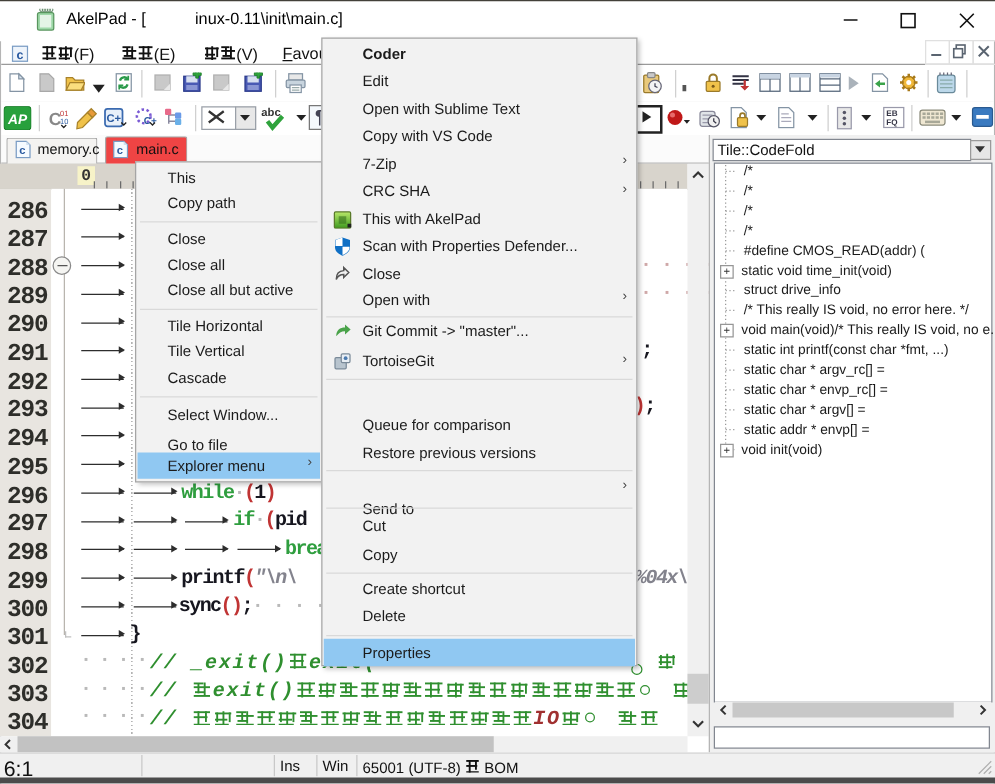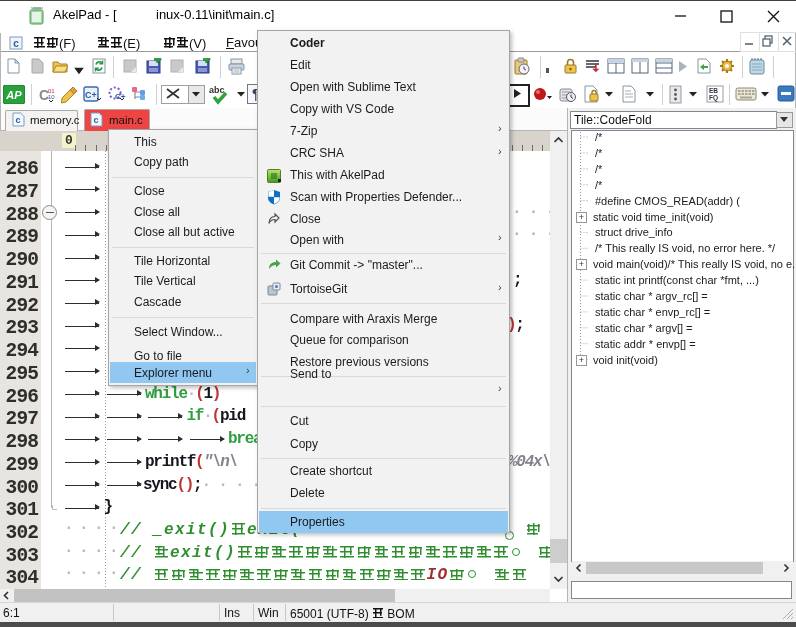--- a/index.html
+++ b/index.html
@@ -544,21 +544,21 @@
       <path d="M8.5 3.5 L5 7 L8.5 10.5" stroke="#333" stroke-width="1.6" fill="none"></path>
     </svg>
   <svg class="abs" style="left:779px;top:561px" width="14" height="14">
       <path d="M5.5 3.5 L9 7 L5.5 10.5" stroke="#333" stroke-width="1.6" fill="none"></path>
     </svg>
   <div class="thumb" style="left:586px;top:562px;width:177px;height:12px;background:#c8c8c8"></div>
 
   <div class="abs" style="left:571px;top:581px;width:219px;height:16px;background:#fff;border:1px solid #828790"></div>
 
   <div class="abs" id="status"></div>
-  <div class="abs" style="left:3px;top:606px;font-size:12px;color:#111">6:1</div>
+  <div class="abs" style="left:3px;top:606px;font-size:17px;color:#111">6:1</div>
   <div class="sdiv" style="left:113px;top:604px"></div>
   <div class="sdiv" style="left:219px;top:604px"></div>
   <div class="abs" style="left:224px;top:606px;font-size:12px;color:#111">Ins</div>
   <div class="sdiv" style="left:253px;top:604px"></div>
   <div class="abs" style="left:258px;top:606px;font-size:12px;color:#111">Win</div>
   <div class="sdiv" style="left:285px;top:604px"></div>
   <div class="abs" style="left:290px;top:606px;font-size:12px;color:#111">65001 (UTF-8) <span class="hz" style="width:12px;height:12px;top:1px"></span> BOM</div>
   <svg class="abs" style="left:782px;top:608px" width="12" height="12">
       <path d="M11 1 L1 11 M11 5 L5 11 M11 9 L9 11" stroke="#b0b0b0" stroke-width="1"></path>
     </svg>
@@ -594,25 +594,24 @@
       <div class="mi" style="left:32px;top:92.5px">7-Zip</div>
       <div class="mi" style="left:32px;top:115px">CRC SHA</div>
       <div class="mi" style="left:32px;top:137px">This with AkelPad</div>
       <div class="mi" style="left:32px;top:158.5px">Scan with Properties Defender...</div>
       <div class="mi" style="left:32px;top:180.5px">Close</div>
       <div class="mi" style="left:32px;top:201.5px">Open with</div>
       <div class="msep" style="left:3px;top:221.5px;width:245px"></div>
       <div class="mi" style="left:32px;top:226.5px">Git Commit -&gt; "master"...</div>
       <div class="mi" style="left:32px;top:251px">TortoiseGit</div>
       <div class="msep" style="left:3px;top:272px;width:245px"></div>
-      <div class="mi" style="left:32px;top:280.5px">Compare with Araxis Merge</div>
       <div class="mi" style="left:32px;top:302px">Queue for comparison</div>
       <div class="mi" style="left:32px;top:323.5px">Restore previous versions</div>
       <div class="msep" style="left:3px;top:345px;width:245px"></div>
-      <div class="mi" style="left:32px;top:336px">Send to</div>
+      <div class="mi" style="left:32px;top:369px">Send to</div>
       <div class="msep" style="left:3px;top:375px;width:245px"></div>
       <div class="mi" style="left:32px;top:382.5px">Cut</div>
       <div class="mi" style="left:32px;top:405.5px">Copy</div>
       <div class="msep" style="left:3px;top:427px;width:245px"></div>
       <div class="mi" style="left:32px;top:432.5px">Create shortcut</div>
       <div class="mi" style="left:32px;top:454.5px">Delete</div>
       <div class="msep" style="left:3px;top:476.5px;width:245px"></div>
       <div class="mi" style="left:32px;top:484px">Properties</div>
       <div class="marr" style="left:240px;top:91px">›</div>
       <div class="marr" style="left:240px;top:113.5px">›</div>

